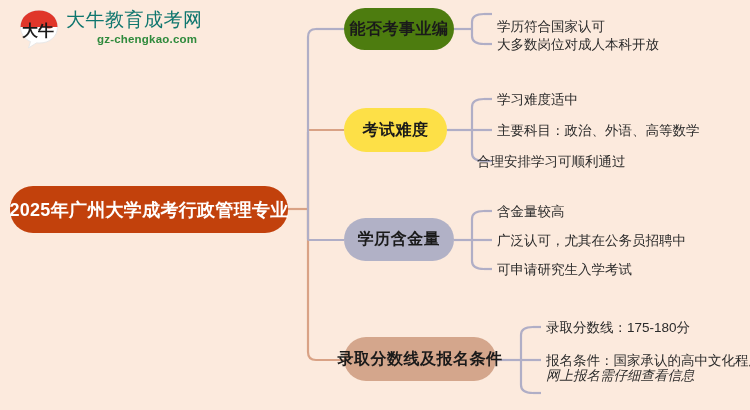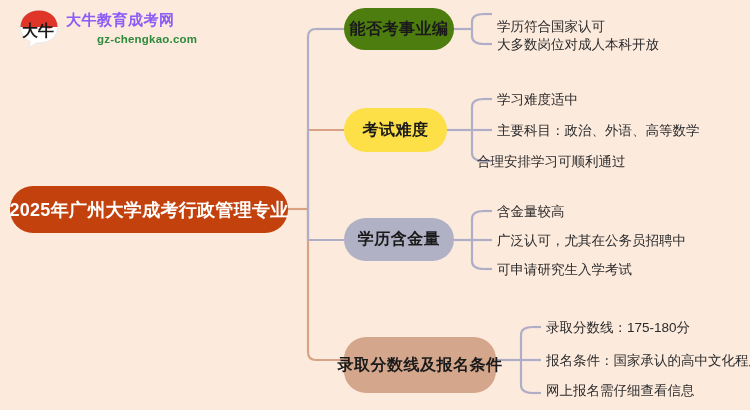--- a/index.html
+++ b/index.html
@@ -35,23 +35,23 @@
     top: 5px;
     width: 42px;
     height: 40px;
   }
   .logo-text-wrap {
     position: absolute;
     left: 48px;
     top: 5px;
   }
   .logo-main {
-    font-size: 15px;
-    font-weight: bold;
-    color: #8b5cf6;
+    font-size: 19px;
+    font-weight: normal;
+    color: #0f766e;
     letter-spacing: 0.5px;
     line-height: 22px;
     white-space: nowrap;
   }
   .logo-sub {
     font-size: 11.5px;
     font-weight: bold;
     color: #2f8a3c;
     letter-spacing: 0.2px;
     line-height: 15px;
@@ -105,21 +105,21 @@
     left: 344px;
     top: 218px;
     width: 110px;
     height: 43px;
     background: #b1b1c6;
   }
   .branch-3 {
     left: 344px;
     top: 337px;
     width: 152px;
-    height: 56px;
+    height: 44px;
     background: #d4a68c;
   }
   
   .leaf {
     position: absolute;
     font-size: 13.5px;
     color: #2b2b2b;
     white-space: nowrap;
     line-height: 16px;
     font-weight: normal;
@@ -189,13 +189,13 @@
 <div class="leaf" style="left:497px; top:92px;">学习难度适中</div>
 <div class="leaf" style="left:497px; top:123px;">主要科目：政治、外语、高等数学</div>
 <div class="leaf" style="left:477px; top:154px;">合理安排学习可顺利通过</div>
 
 <div class="leaf" style="left:497px; top:204px;">含金量较高</div>
 <div class="leaf" style="left:497px; top:233px;">广泛认可，尤其在公务员招聘中</div>
 <div class="leaf" style="left:497px; top:262px;">可申请研究生入学考试</div>
 
 <div class="leaf" style="left:546px; top:320px;">录取分数线：175-180分</div>
 <div class="leaf" style="left:546px; top:353px;">报名条件：国家承认的高中文化程度</div>
-<div class="leaf" style="left:546px; top:383px;">网上报名需仔细查看信息</div>
+<div class="leaf" style="left:546px; top:368px;font-style:italic;">网上报名需仔细查看信息</div>
 
 </body></html>

